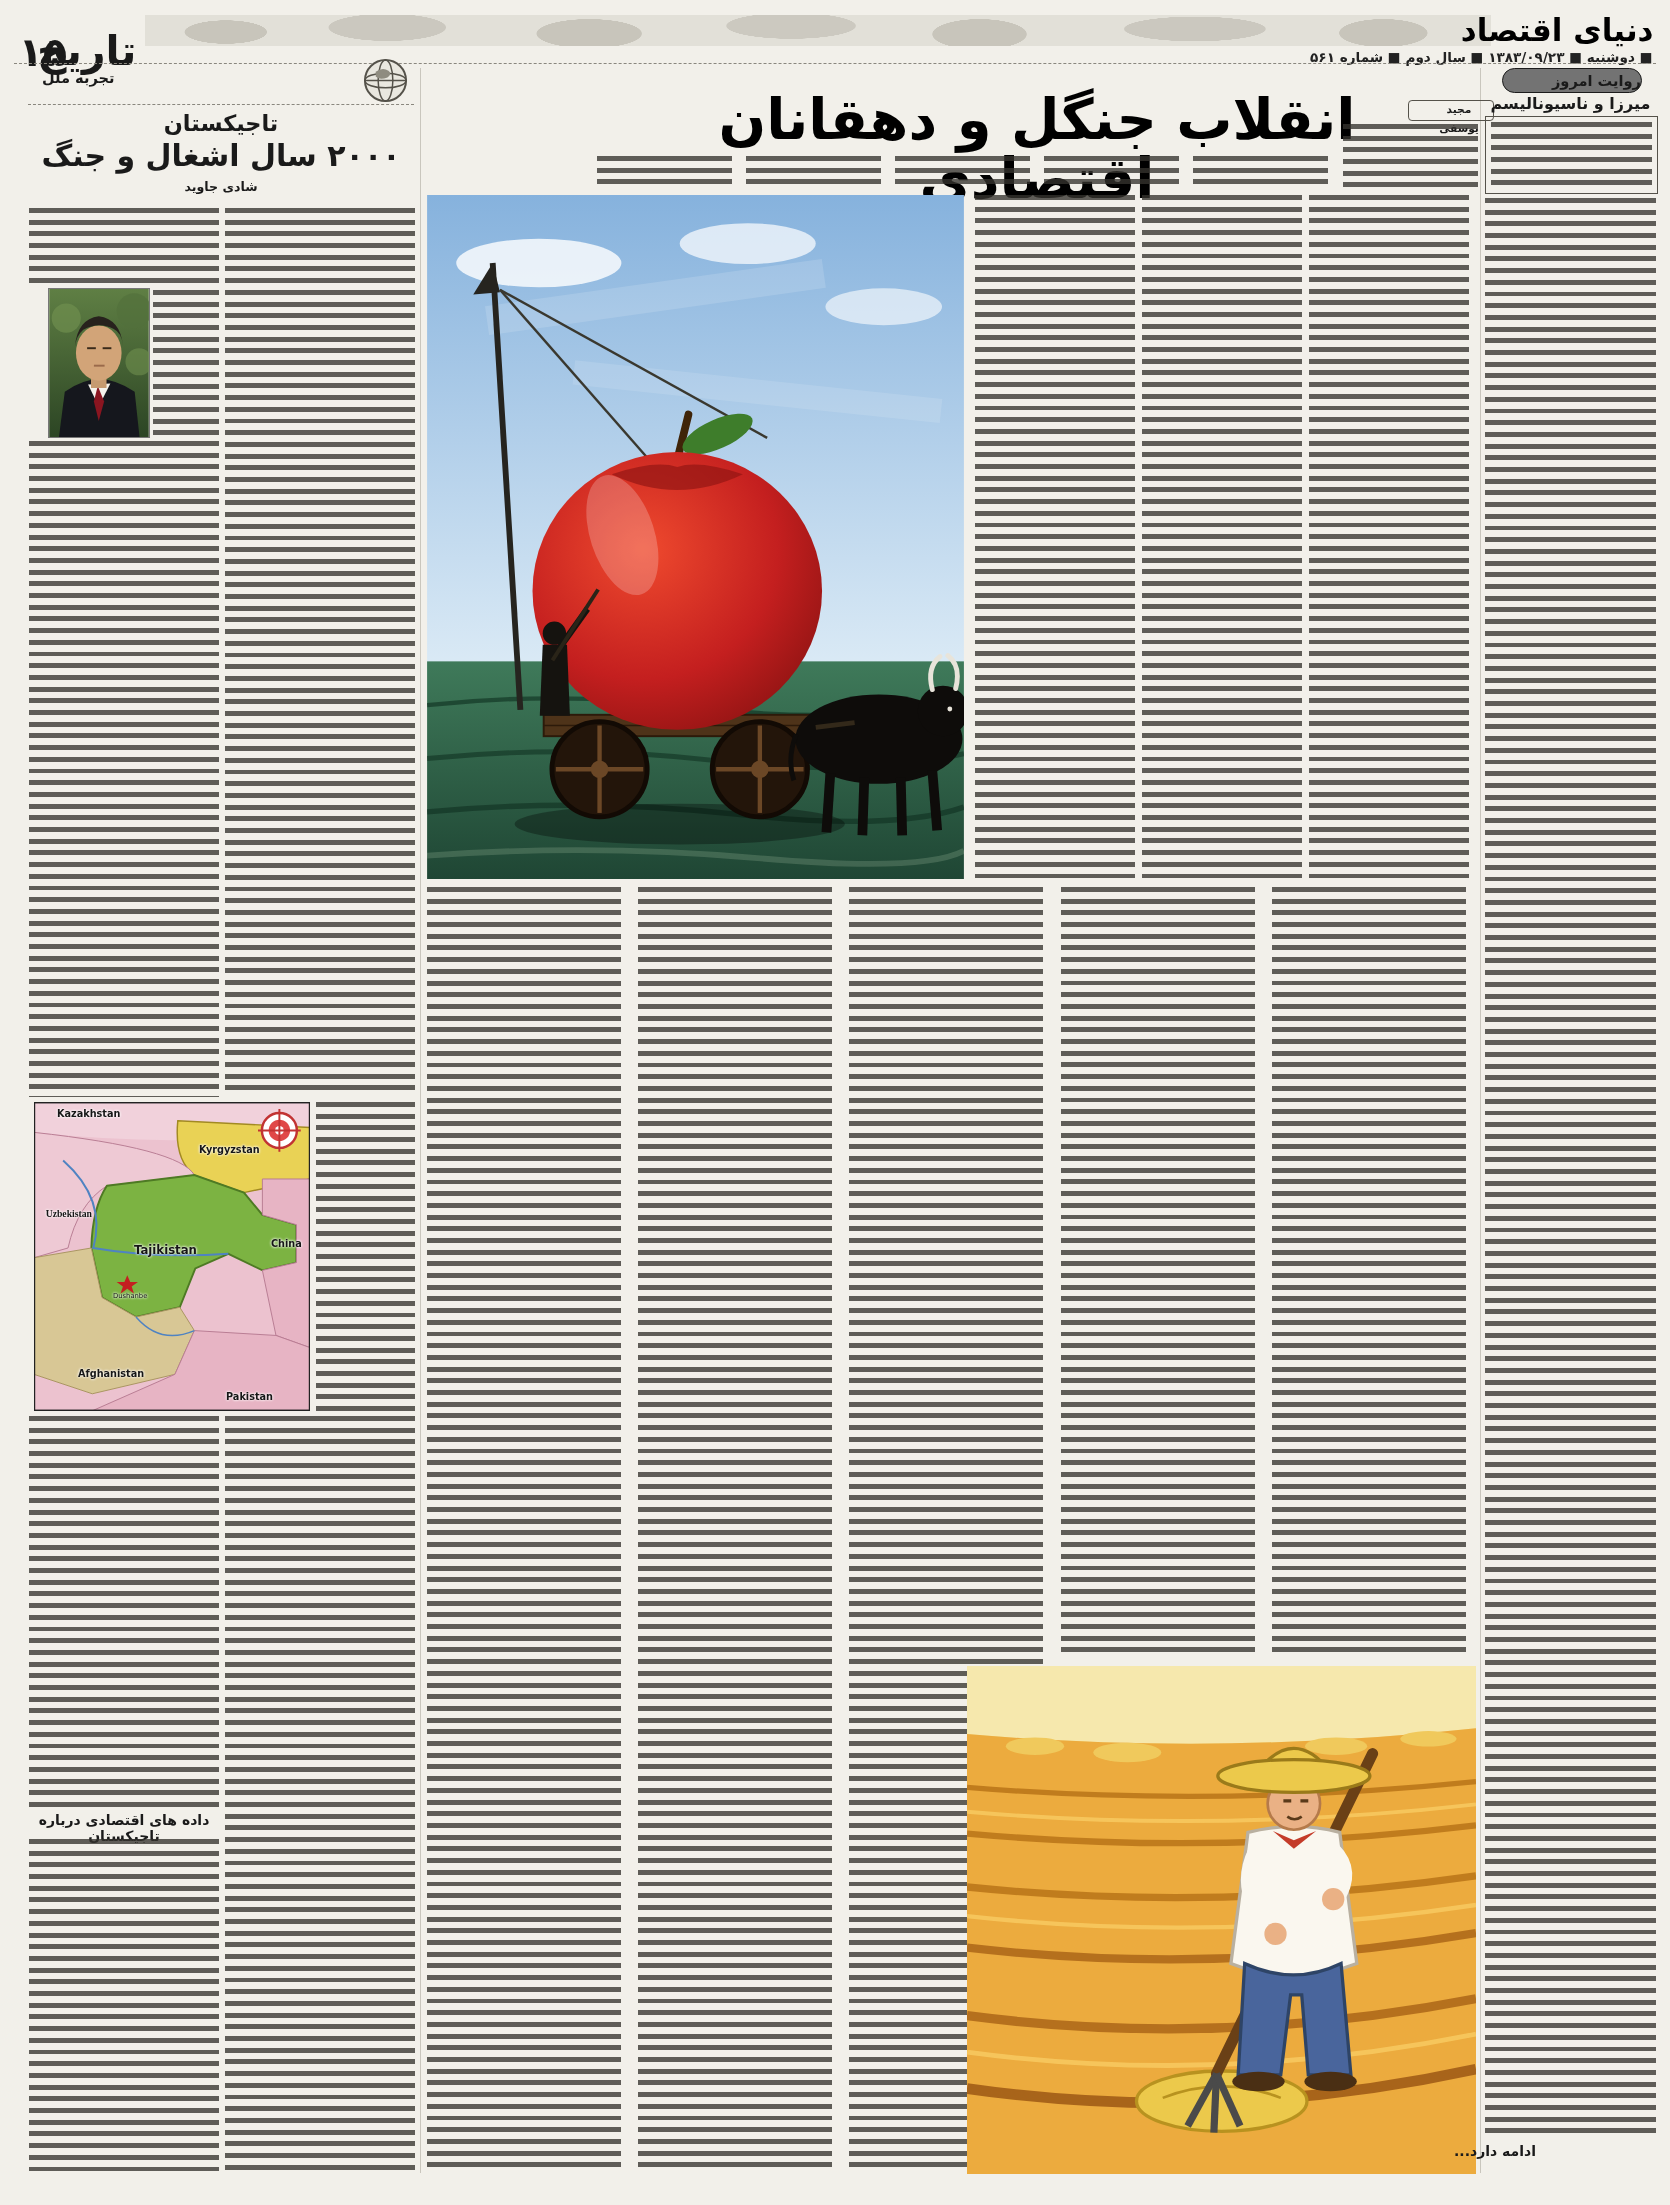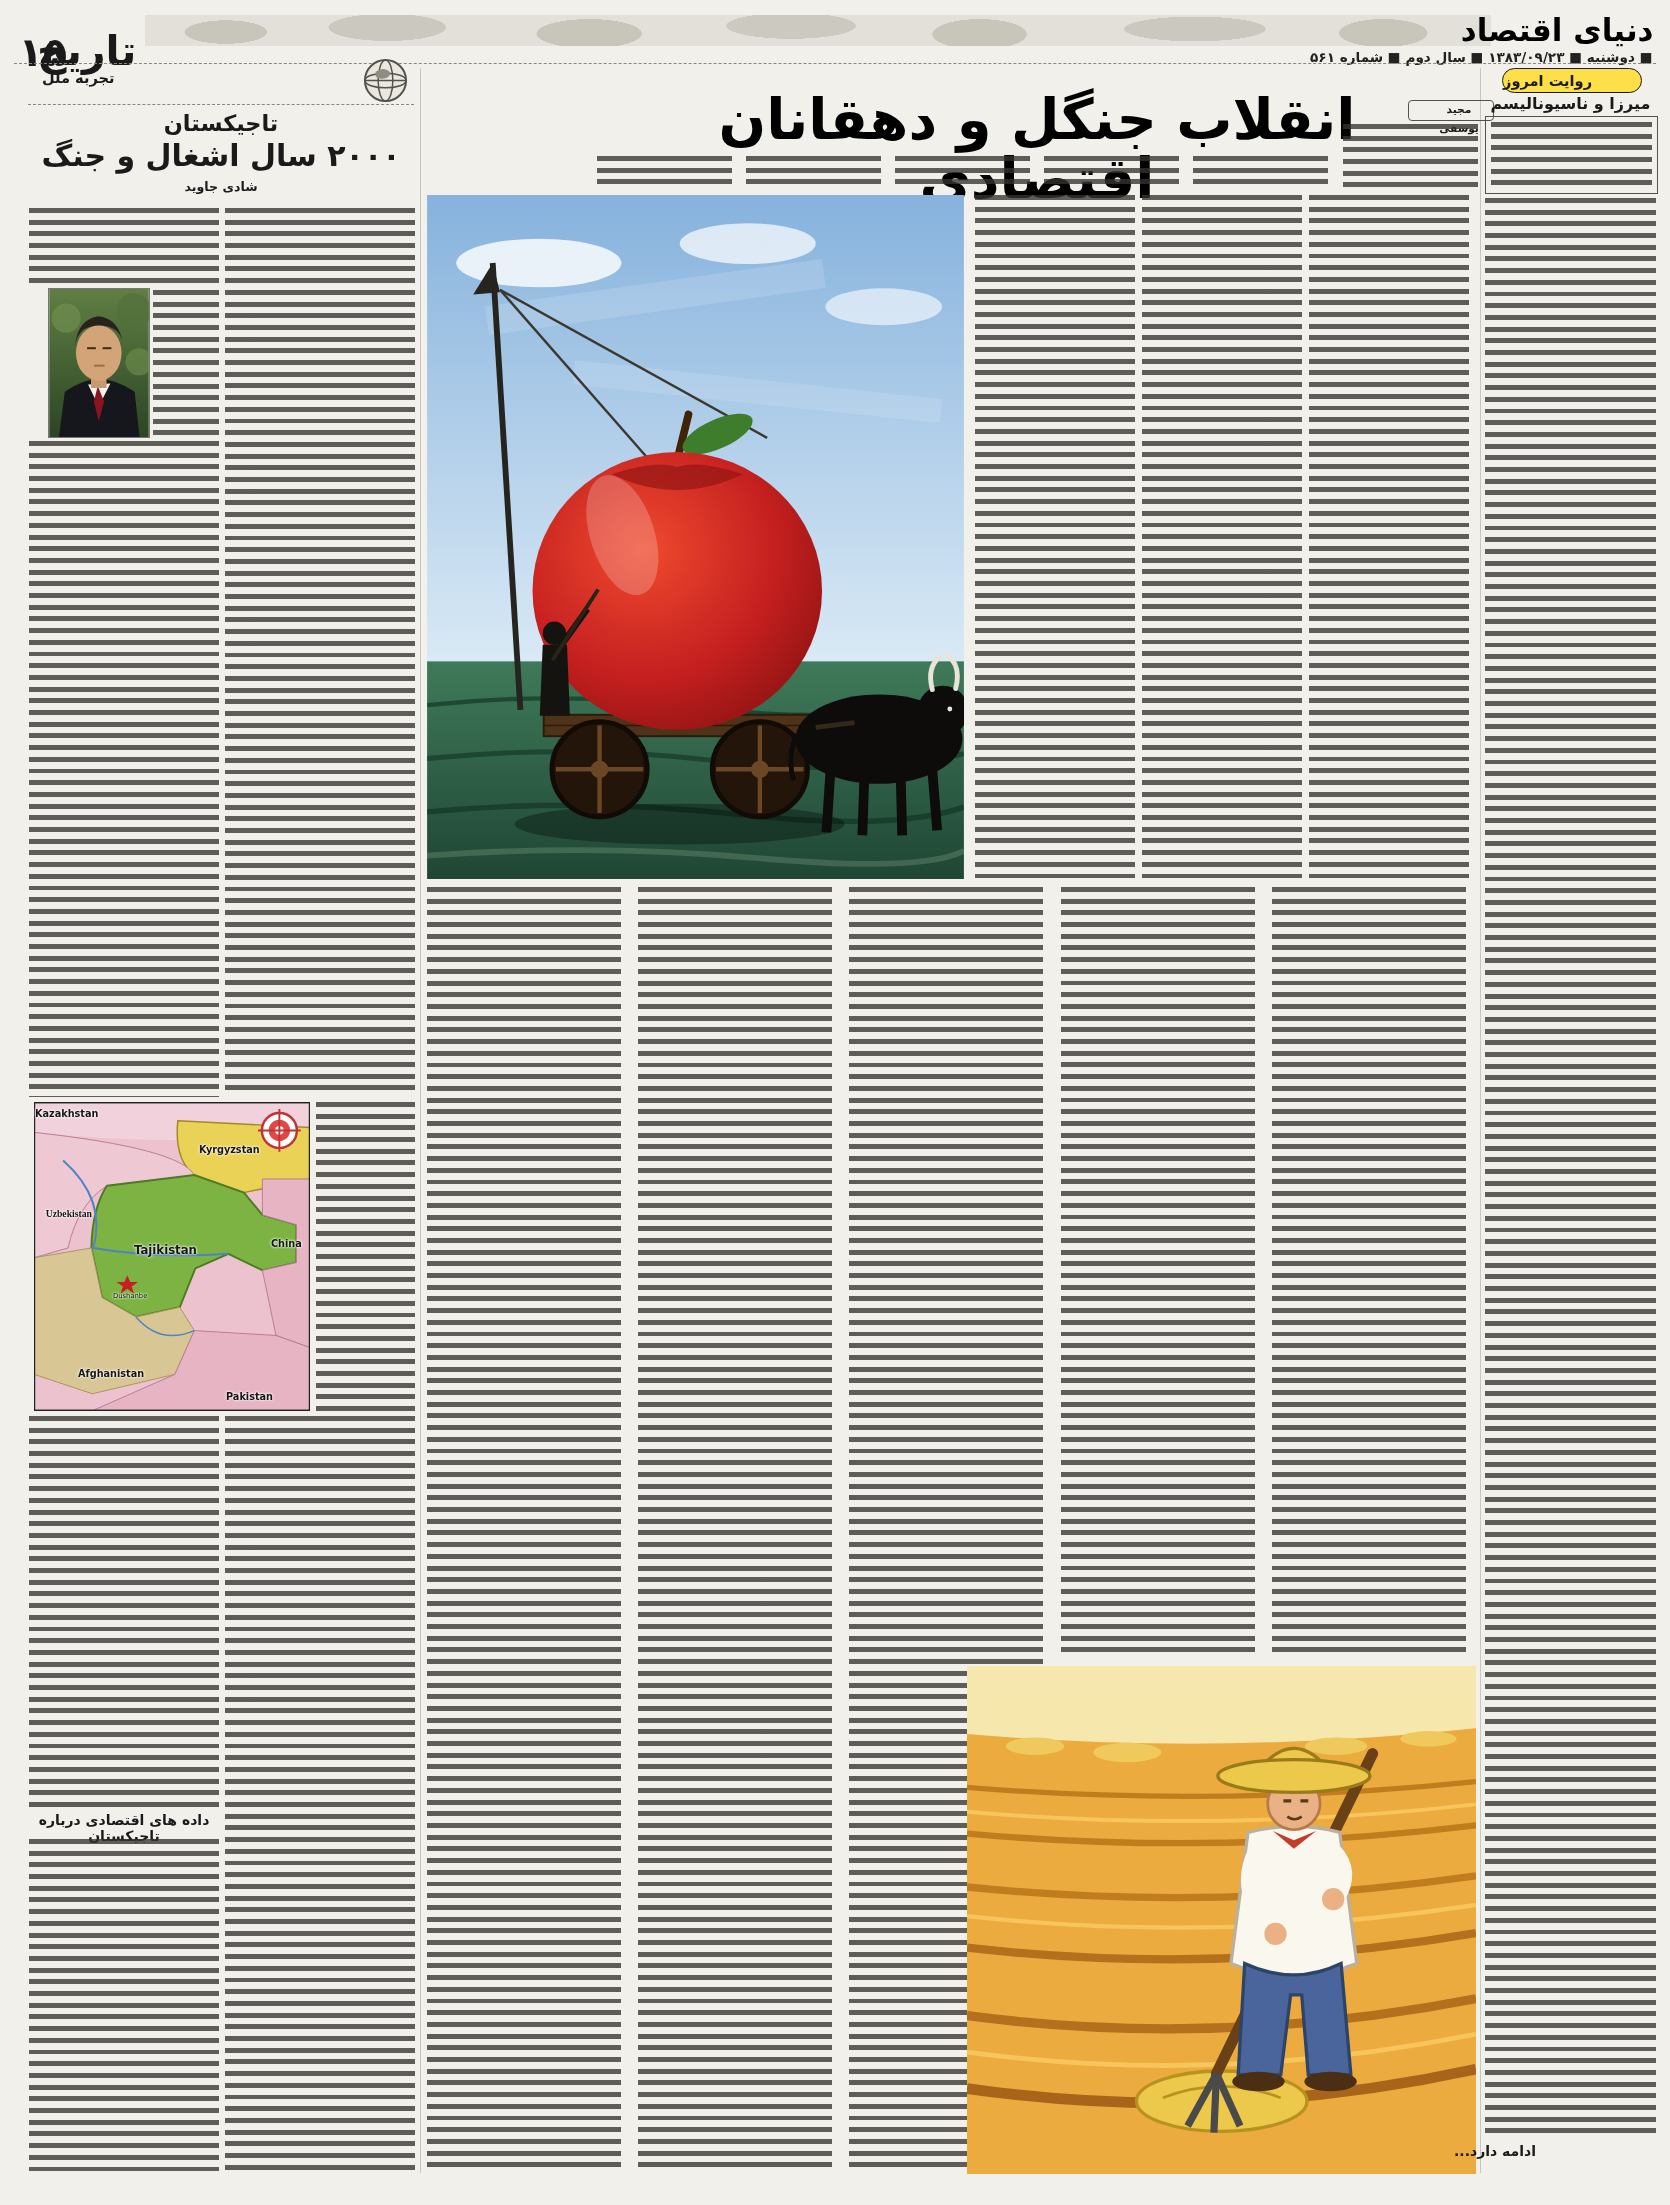--- a/index.html
+++ b/index.html
@@ -6,22 +6,22 @@
   .page{position:relative;width:1671px;height:2205px;background:#f2f0ea;
         font-family:"DejaVu Sans",sans-serif;color:#1a1a1a;overflow:hidden;direction:rtl;}
   .abs{position:absolute;}
   .b{font-weight:bold;}
   .c{text-align:center;}
   
   .txt{background-image:repeating-linear-gradient(to bottom,
        #35332e 0px,#35332e 4.9px,rgba(0,0,0,0) 4.9px,rgba(0,0,0,0) 11.7px);opacity:.78;}
   .vline{width:0;border-left:1px solid #c9c6bd;}
   .dash{border-top:1.5px dashed #8a877e;height:0;}
-  .pill{border:1.5px solid #1c1c1c;border-radius:12.6px;background:#fde047;
-        display:flex;align-items:center;justify-content:flex-end;}
+  .pill{border:1.5px solid #1c1c1c;border-radius:12.6px;background:#737373;
+        display:flex;align-items:center;justify-content:flex-start;}
   .box{border:1px solid #55524a;}
   .maplabel{position:absolute;font-size:9.7px;color:#161616;font-weight:bold;
         text-shadow:0 0 2.4px #fff,0 0 2.9px #fff;white-space:nowrap;direction:ltr;}
 </style>
 </head>
 <body>
 
 <div class="page">
 
   <div class="abs b" style="left:19.4px;top:29px;font-size:40px;">۱۵</div>
@@ -108,21 +108,21 @@
       <polygon points="192,356 198,370 214,370 201,379 206,394 192,384 178,394 183,379 170,370 186,370" fill="#c42020"></polygon>
       <g transform="translate(505,58)">
         <circle r="36" fill="#fff" stroke="#c23333" stroke-width="5"></circle>
         <circle r="22" fill="#e04848"></circle>
         <circle r="9" fill="#fff"></circle>
         <line x1="-44" y1="0" x2="44" y2="0" stroke="#c23333" stroke-width="4"></line>
         <line x1="0" y1="-44" x2="0" y2="44" stroke="#c23333" stroke-width="4"></line>
       </g>
       <rect x="1" y="1" width="566" height="633" fill="none" stroke="#222" stroke-width="3"></rect>
     </svg>
-    <span class="maplabel" style="left:1px;top:5.8px;">Kazakhstan</span>
+    <span class="maplabel" style="left:23px;top:5.8px;">Kazakhstan</span>
     <span class="maplabel" style="left:165px;top:42px;">Kyrgyzstan</span>
     <span class="maplabel" style="left:11.7px;top:106px;font-family:Liberation Serif, serif;">Uzbekistan</span>
     <span class="maplabel" style="left:100px;top:141px;font-size:11.7px;">Tajikistan</span>
     <span class="maplabel" style="left:237px;top:136px;">China</span>
     <span class="maplabel" style="left:44px;top:266px;">Afghanistan</span>
     <span class="maplabel" style="left:192px;top:289px;">Pakistan</span>
     <span class="maplabel" style="left:79px;top:190px;font-size:6.8px;font-weight:normal;">Dushanbe</span>
   </div>
 
   <div class="abs txt" style="left:317px;top:1102px;width:99px;height:309px;"></div>

